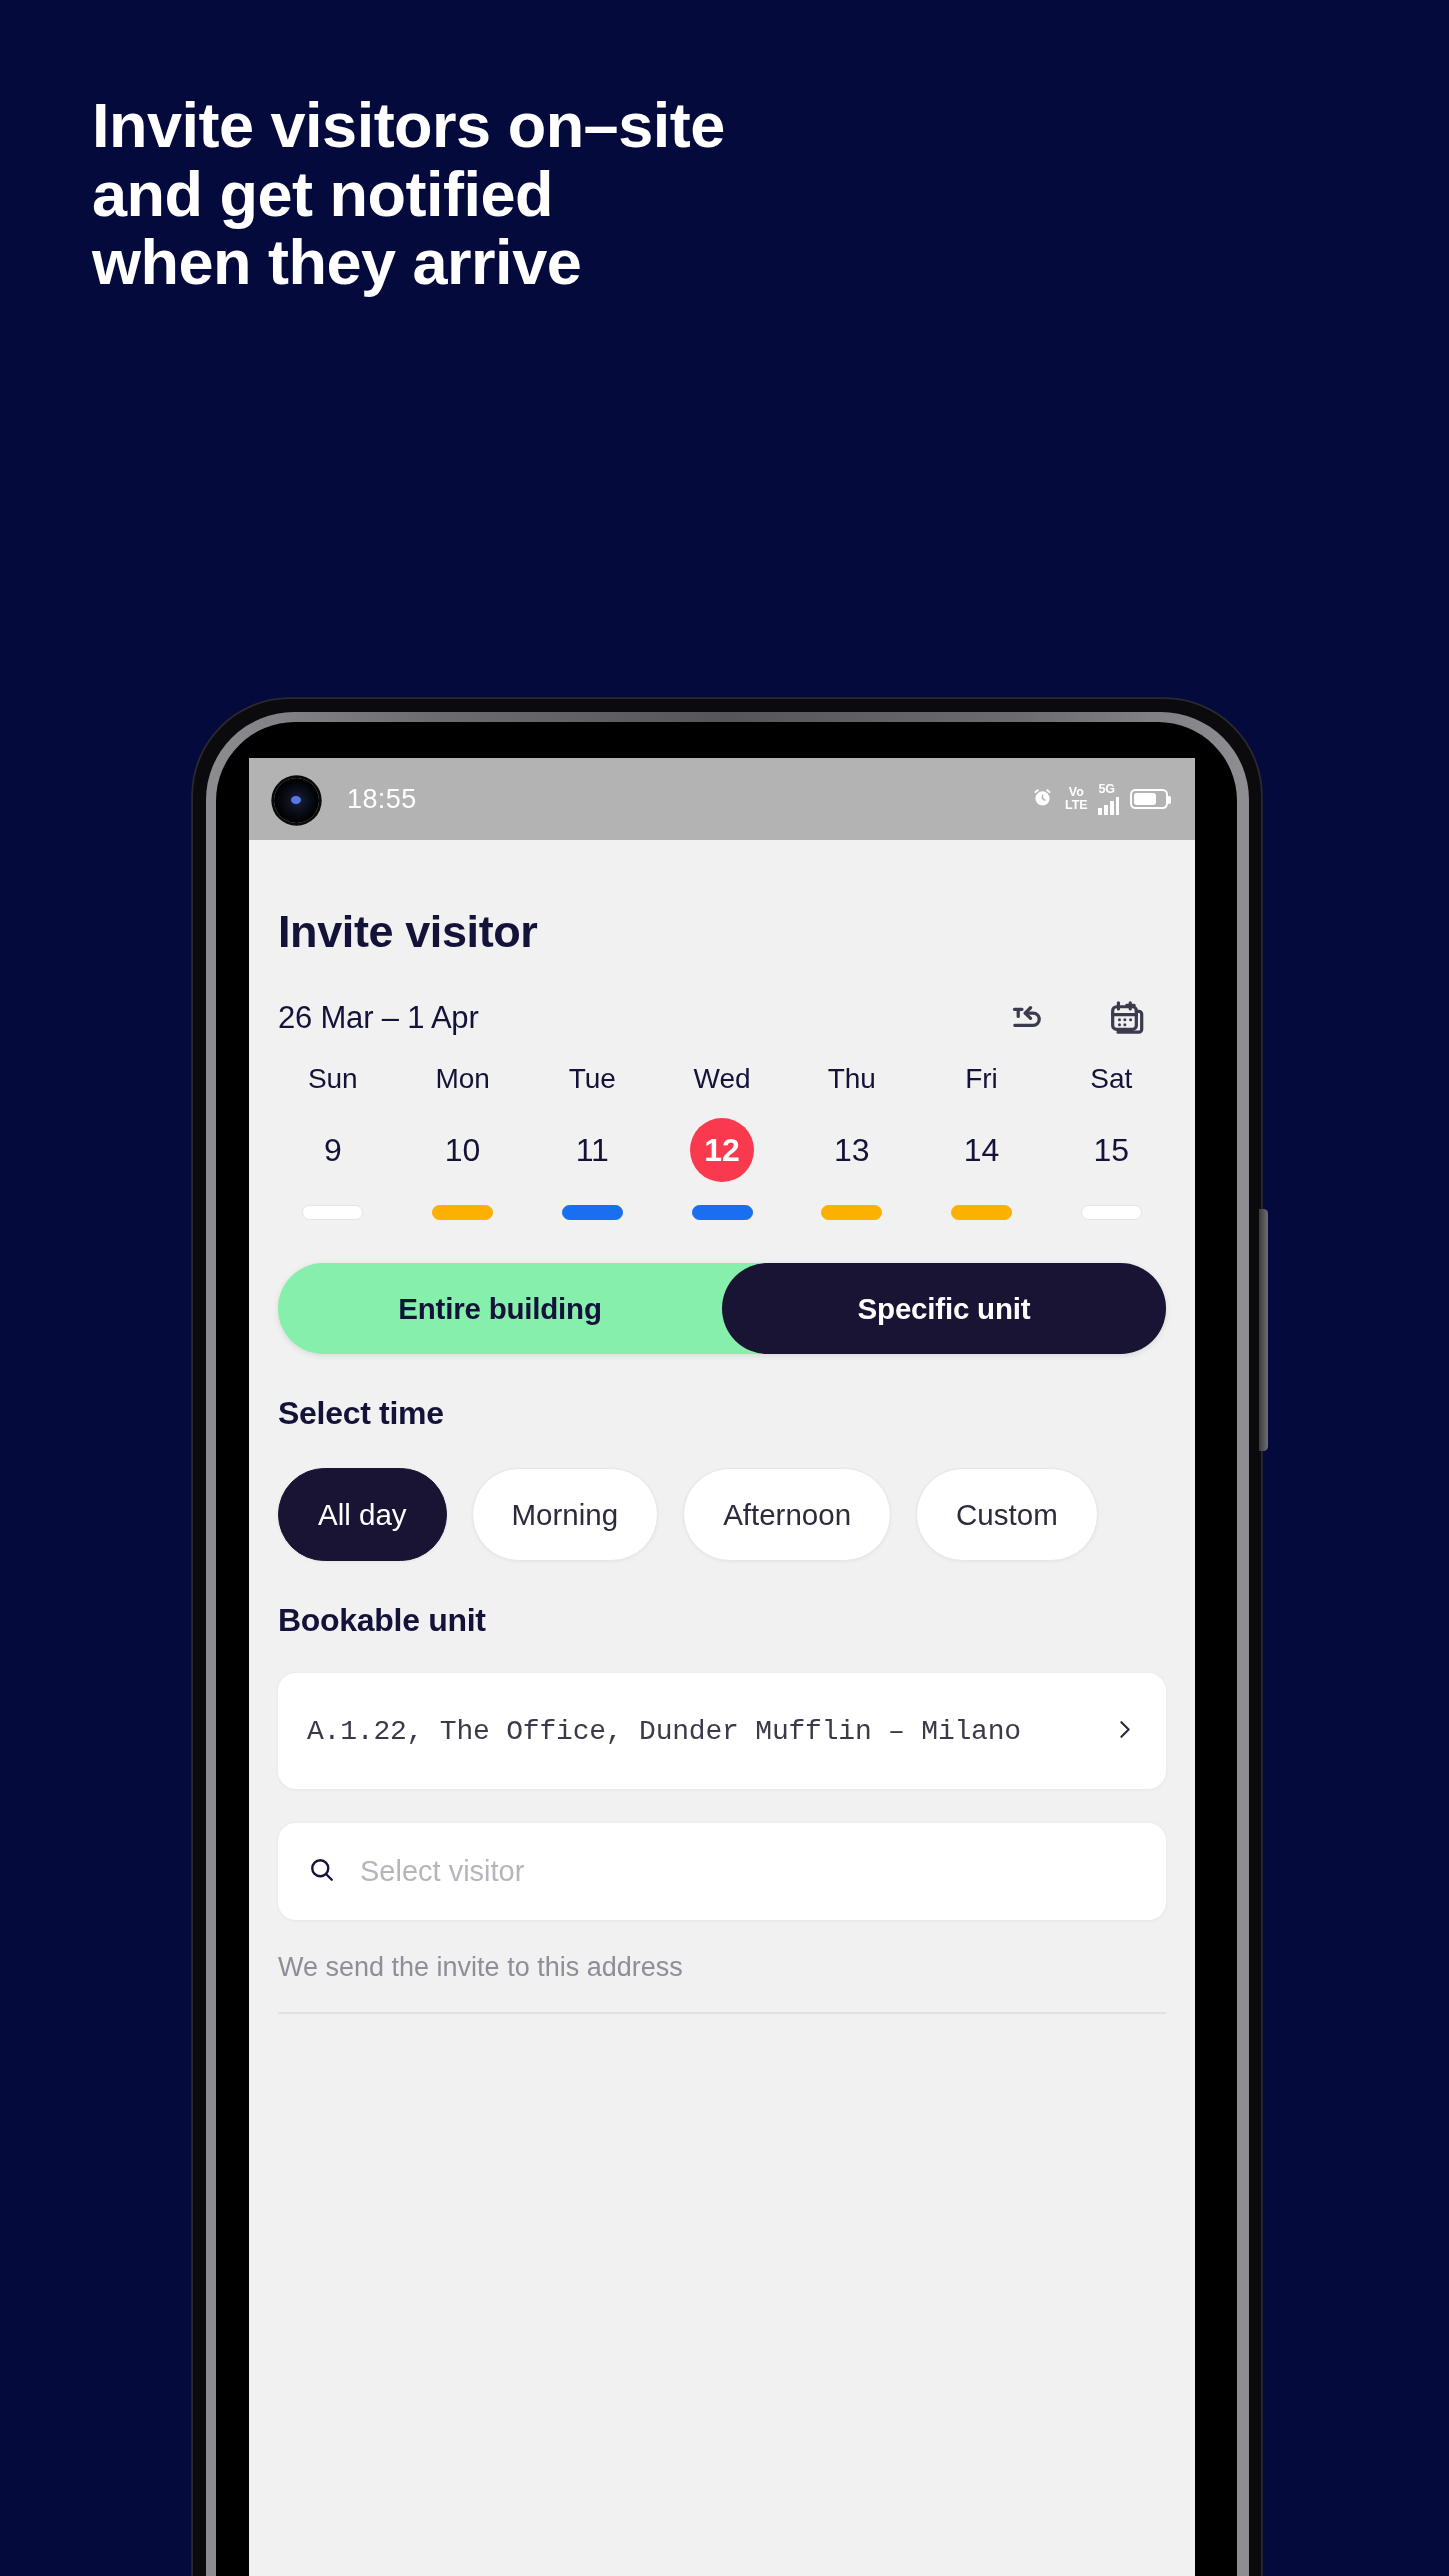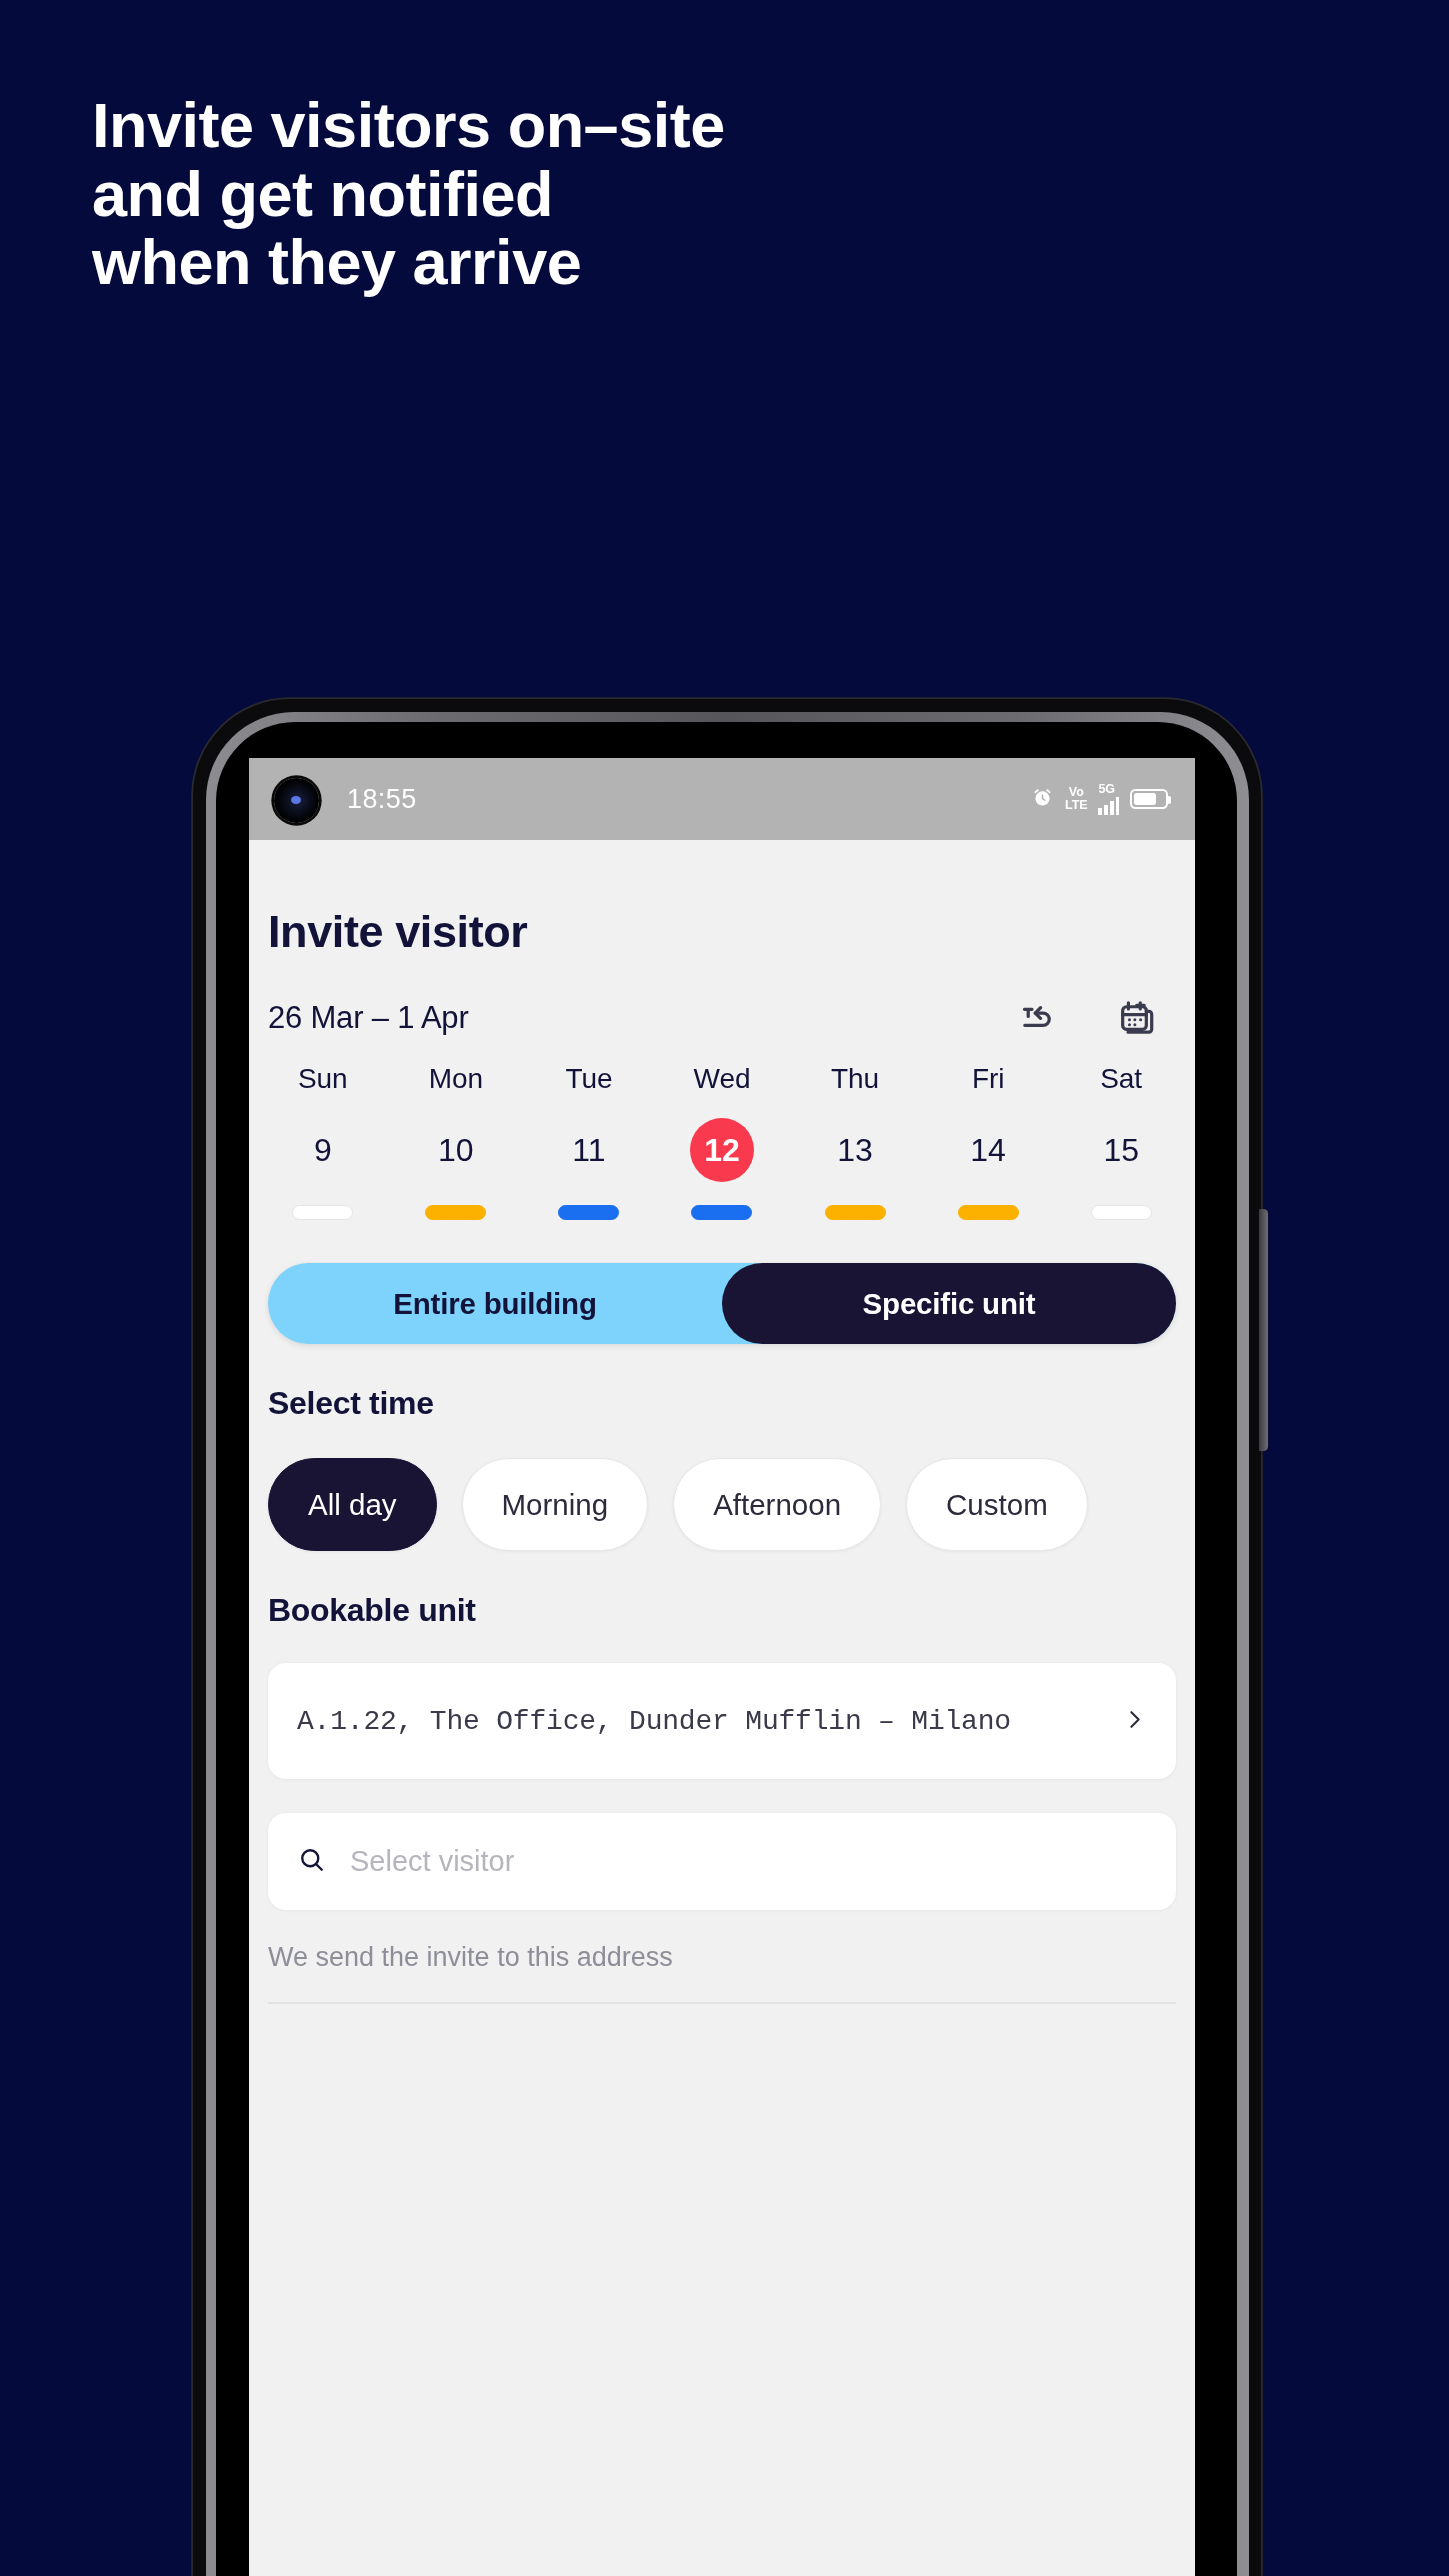--- a/index.html
+++ b/index.html
@@ -105,21 +105,21 @@
   }
   .battery:after{
     content:""; position:absolute; right:-5.4px; top:5.4px;
     width:3.6px;height:8px;background:#fff;border-radius:0 1.8px 1.8px 0;
   }
   .battery span{
     display:block; margin:2.2px; height:11.6px; width:21.5px; background:#fff; border-radius:2.7px;
   }
 
   
-  .app { padding:0 19px; }
+  .app { padding:0 29px; }
   .page-title {
     color:#13133a;
     font-size:45px; font-weight:700;
     letter-spacing:-0.4px;
     margin-top:66px;
   }
   .daterow {
     margin-top:38px;
     display:flex; align-items:center; justify-content:space-between;
   }
@@ -148,22 +148,22 @@
   .daybar {
     margin-top:23px;
     width:61px; height:15px; border-radius:8px;
     background:#ffffff;
     border:0.9px solid #e4e4e4;
   }
 
   
   .segmented {
     margin-top:43px;
-    height:81px;
-    background:#7dd3fc;
+    height:91px;
+    background:#86efac;
     border-radius:47px;
     display:flex;
     box-shadow:0 1.8px 6.3px rgba(0,0,0,0.10);
     position:relative;
   }
   .seg {
     flex:1; display:flex; align-items:center; justify-content:center;
     font-size:29.5px; font-weight:600; color:#13133a;
     border-radius:47px;
     letter-spacing:-0.2px;

